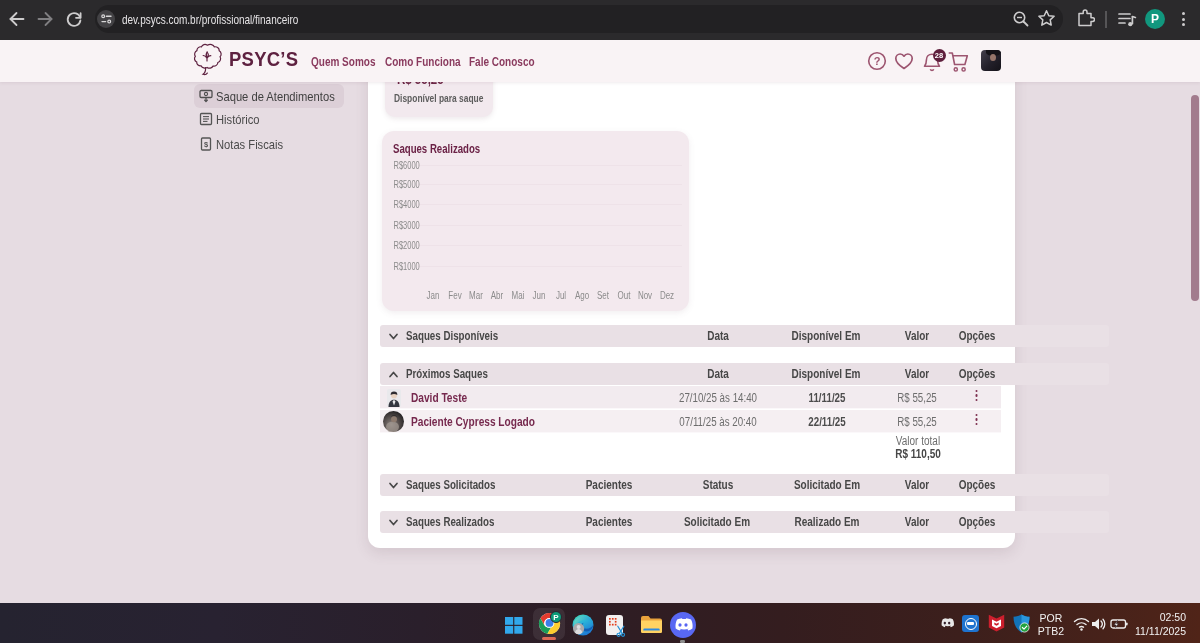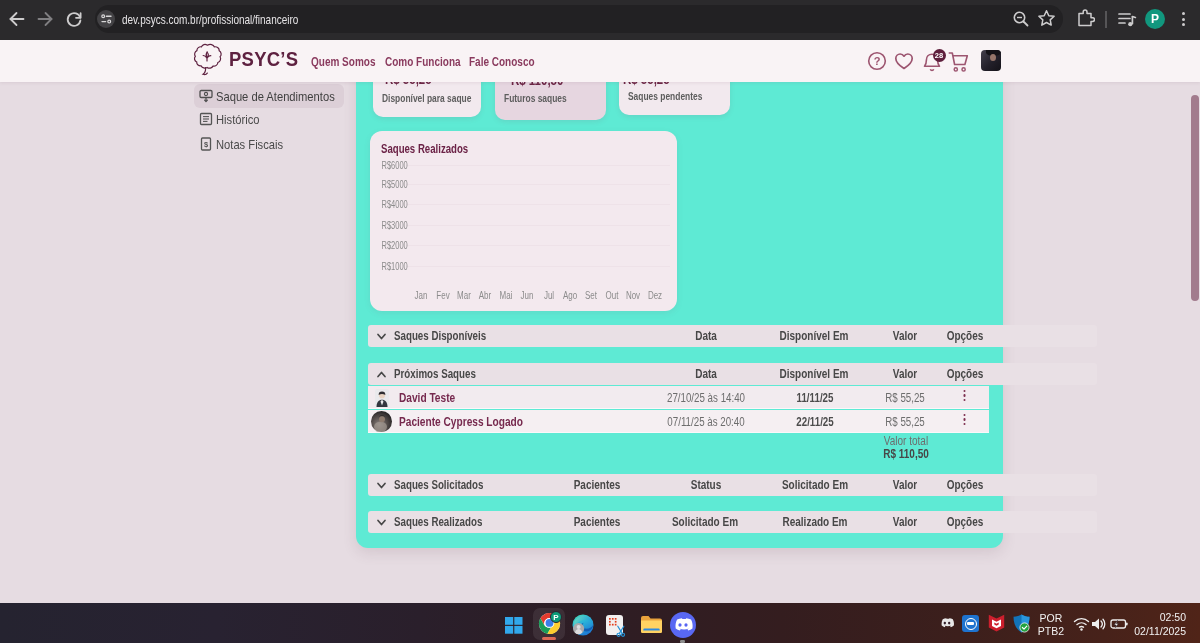--- a/index.html
+++ b/index.html
@@ -24,21 +24,21 @@
   #hava .face { position:absolute; left:9px; top:4px; width:6px; height:7px; border-radius:50%; background:#96756a; }
   #hava .hair { position:absolute; left:5px; top:-1px; width:15px; height:7px; border-radius:0 0 50% 50%; background:#151318; }
 
   
   #page { position:absolute; left:0; top:82px; width:1200px; height:521px; background:#e6dce2; }
   .sideitem { position:absolute; left:216px; font-size:13px; color:#4a4a4a; transform:scaleX(0.86); transform-origin:0 50%; white-space:nowrap; }
   #side1 { position:absolute; left:194px; top:2px; width:150px; height:24px; background:#dccfd7; border-radius:6px; }
   .sideico { position:absolute; left:199px; }
 
   
-  #maincard { position:absolute; left:356px; top:-60px; width:647px; height:526px; background:#5eead4;
+  #maincard { position:absolute; left:368px; top:-60px; width:647px; height:526px; background:#ffffff;
               border-radius:12px; box-shadow:0 5px 14px rgba(100,70,85,0.14); }
   .statcard { position:absolute; border-radius:10px; background:#f2e9ee; box-shadow:0 2px 5px rgba(120,90,105,0.13); overflow:hidden; }
   .statval { position:absolute; left:12px; top:13px; font-size:14px; font-weight:bold; color:#6b2444; transform:scaleX(0.82); transform-origin:0 50%; }
   .statlab { position:absolute; left:9px; bottom:13px; white-space:nowrap; font-size:10.8px; font-weight:bold; color:#5d5d5d; transform:scaleX(0.78); transform-origin:0 50%; }
 
   #chartcard { position:absolute; left:14px; top:109px; width:307px; height:180px; background:#f3e9ee; border-radius:12px;
                box-shadow:0 2px 6px rgba(120,90,105,0.10); }
   #charttitle { position:absolute; left:11px; top:10px; font-size:13px; font-weight:bold; color:#6b2246; transform:scaleX(0.74); transform-origin:0 50%; white-space:nowrap; }
   .ylab { position:absolute; left:4px; width:30px; font-size:10px; color:#8b8b8b; text-align:right; transform:scaleX(0.75); transform-origin:100% 50%; }
   .gline { position:absolute; left:36px; width:264px; height:1px; background:#eee2e8; }
@@ -68,28 +68,20 @@
 <body>
 <div id="screen">
 
   <div id="page">
 
     <div id="maincard">
 
       <div class="statcard" style="left:17px;top:36px;width:108px;height:59px;">
         <div class="statval">R$ 55,25</div>
         <div class="statlab">Disponível para saque</div>
-      </div>
-      <div class="statcard" style="left:139px;top:33px;width:111px;height:65px;background:#e6d6e0;">
-        <div class="statval" style="left:16px;top:17px;">R$ 110,50</div>
-        <div class="statlab" style="bottom:16px;">Futuros saques</div>
-      </div>
-      <div class="statcard" style="left:263px;top:36px;width:111px;height:57px;">
-        <div class="statval" style="left:4px;">R$ 55,25</div>
-        <div class="statlab">Saques pendentes</div>
       </div>
 
       <div id="chartcard">
         <div id="charttitle">Saques Realizados</div>
         <div class="gline" style="top:34px;"></div>
         <div class="gline" style="top:53px;"></div>
         <div class="gline" style="top:73px;"></div>
         <div class="gline" style="top:94px;"></div>
         <div class="gline" style="top:114px;"></div>
         <div class="gline" style="top:135px;"></div>
@@ -451,16 +443,16 @@
       <path d="M10 4 a4.5 4.5 0 0 1 0 6" fill="none" stroke="#eee" stroke-width="1.3" stroke-linecap="round"></path>
       <path d="M12 2.3 a7 7 0 0 1 0 9.4" fill="none" stroke="#eee" stroke-width="1.3" stroke-linecap="round"></path>
     </svg>
 
     <svg style="position:absolute;left:1110px;top:14px;" width="18" height="14" viewBox="0 0 18 14">
       <rect x="1" y="3" width="14.5" height="8" rx="2" fill="none" stroke="#eee" stroke-width="1.3"></rect>
       <rect x="16" y="5.5" width="1.6" height="3" rx="0.8" fill="#eee"></rect>
       <path d="M5.5 10.5 l3 -4 h-2 l1 -3 -3.5 4.5 h2 z" fill="#eee" stroke="#2e1d22" stroke-width="0.6"></path>
     </svg>
     <div class="tbtext" style="left:1136px;top:8px;width:50px;text-align:right;">02:50</div>
-    <div class="tbtext" style="left:1116px;top:21.5px;width:70px;text-align:right;">02/11/2025</div>
+    <div class="tbtext" style="left:1116px;top:21.5px;width:70px;text-align:right;">11/11/2025</div>
   </div>
 
 </div>
 
 </body></html>

